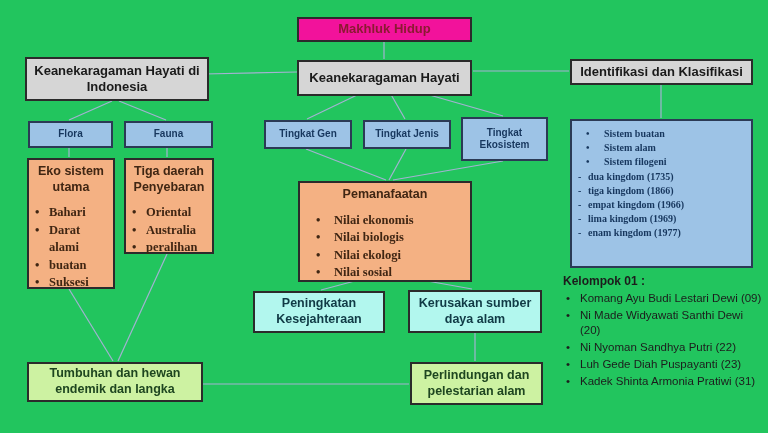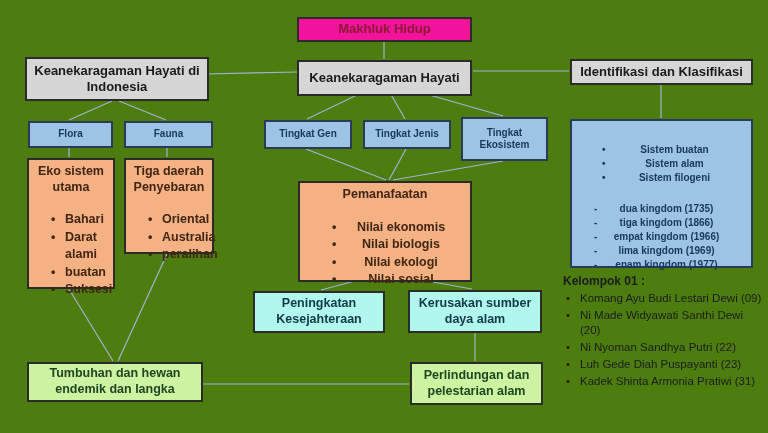--- a/index.html
+++ b/index.html
@@ -1,17 +1,17 @@
 <!DOCTYPE html>
 <html><head>
 <meta charset="utf-8">
 <style>
   html,body { margin:0; padding:0; background:#ffffff; }
   .canvas {
-    position:relative; width:768px; height:433px; background:#4d7c0f;
+    position:relative; width:768px; height:433px; background:#22c55e;
     font-family:"Liberation Sans", sans-serif; overflow:hidden;
   }
   svg.edges { position:absolute; left:0; top:0; width:768px; height:433px; }
   svg.edges line { stroke:#a3b2d2; stroke-width:1.2; }
 
   .box {
     position:absolute; box-sizing:border-box; border:2px solid #2b2b2b;
     display:flex; align-items:center; justify-content:center;
     text-align:center; font-weight:bold; line-height:1.25;
   }
@@ -36,22 +36,22 @@
   .b-eko     { left:27px;  top:158px; width:88px;  height:131px; }
   .b-tiga    { left:124px; top:158px; width:90px;  height:96px; }
   .b-pema    { left:298px; top:181px; width:174px; height:101px; }
   .b-pening  { left:253px; top:291px; width:132px; height:42px; }
   .b-kerus   { left:408px; top:290px; width:134px; height:43px; }
   .b-tumbuh  { left:27px;  top:362px; width:176px; height:40px; }
   .b-perlin  { left:410px; top:362px; width:133px; height:43px; }
   .b-sistem  { left:570px; top:119px; width:183px; height:149px;
                display:block; padding:6px 6px 0 6px; text-align:left; }
 
-  .btitle { text-align:center; font-weight:bold; margin-bottom:1px; }
-  ul.blist, ul.dlist { list-style:none; margin:16px; padding:0; text-align:center; }
+  .btitle { text-align:center; font-weight:bold; margin-bottom:9px; }
+  ul.blist, ul.dlist { list-style:none; margin:0; padding:0; text-align:left;font-family:Liberation Serif, serif; }
   ul.blist li { position:relative; padding-left:18px; line-height:1.4; }
   ul.blist li::before { content:"\2022"; position:absolute; left:4px; }
   .b-pema ul.blist li { padding-left:32px; }
   .b-pema ul.blist li::before { left:14px; }
   .b-sistem ul.blist li { padding-left:26px; line-height:1.42; }
   .b-sistem ul.blist li::before { left:8px; }
   ul.dlist li { position:relative; padding-left:10px; line-height:1.42; }
   ul.dlist li::before { content:"-"; position:absolute; left:0; }
 
   

